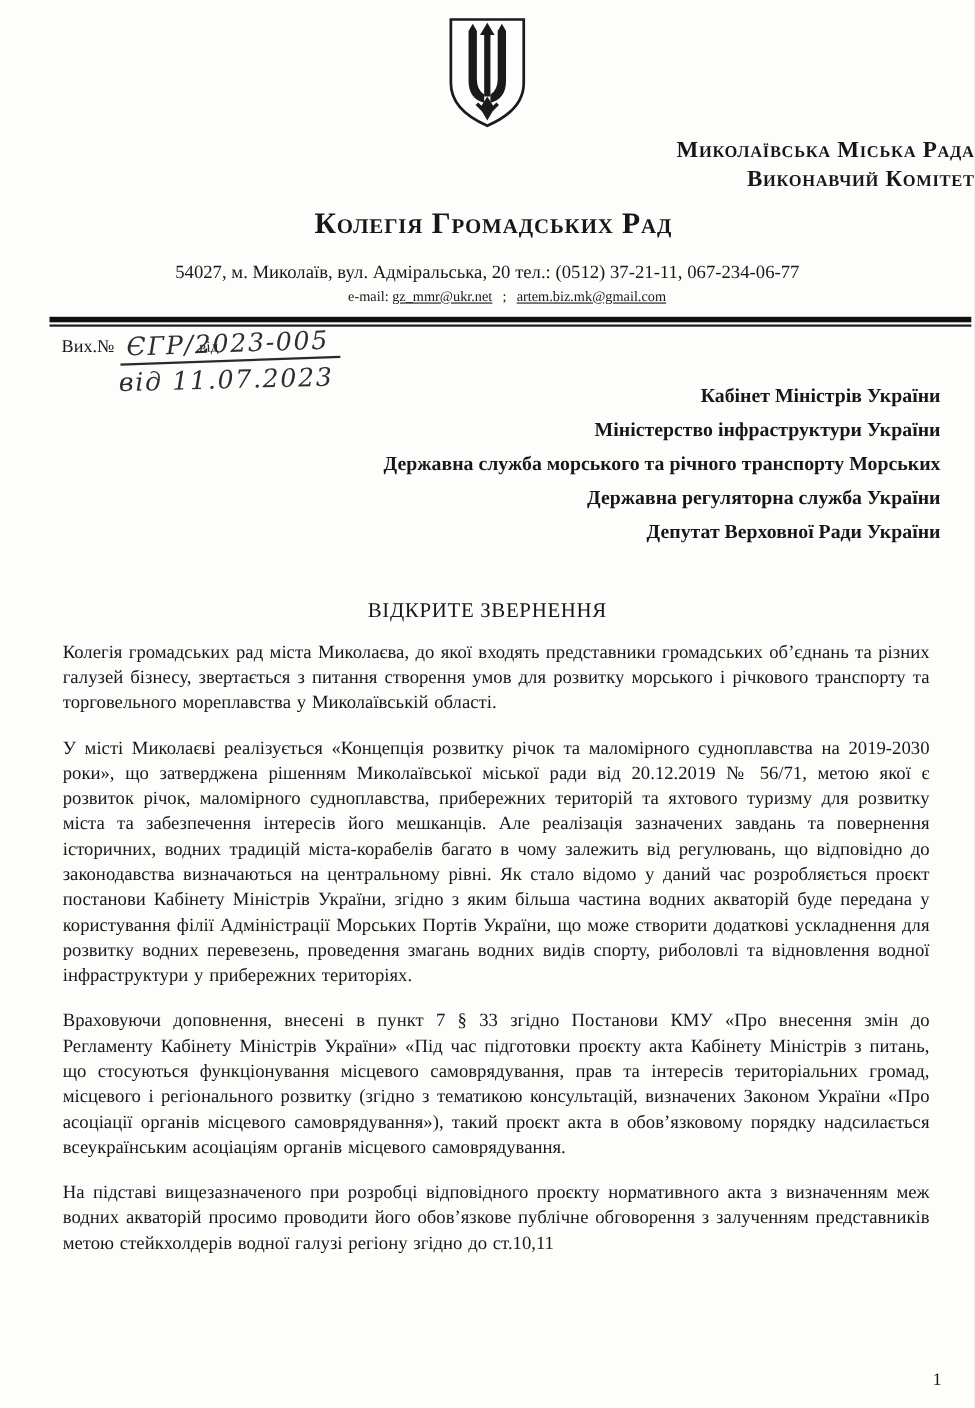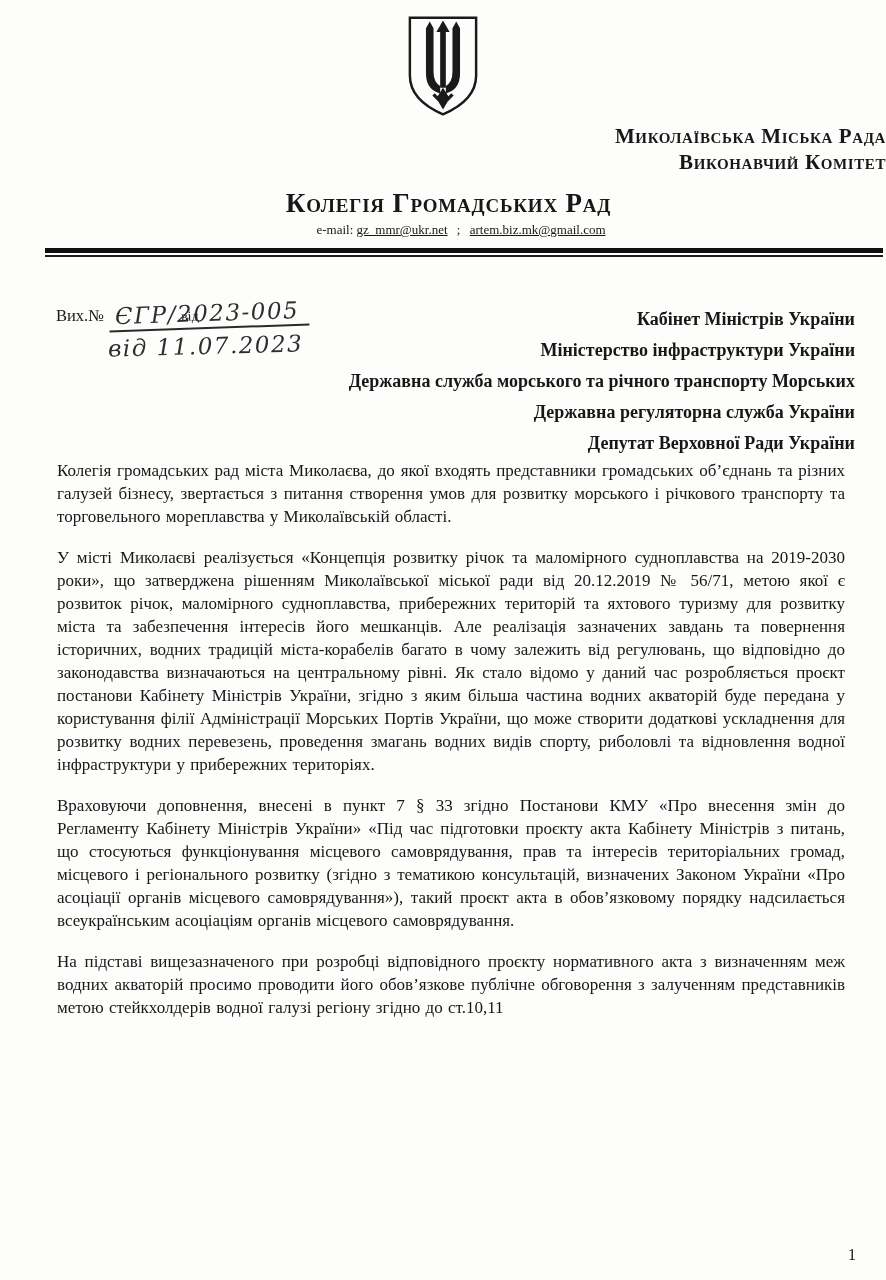--- a/index.html
+++ b/index.html
@@ -141,20 +141,21 @@
       <path d="M50,8 L43,20 L47,20 L47,79 L53,79 L53,20 L57,20 Z" fill="#1a1a1a"></path>
       <path d="M50,79 L57,90 L50,102 L43,90 Z" fill="#1a1a1a"></path>
       <path d="M40,86 L46,92 M60,86 L54,92" stroke="#1a1a1a" stroke-width="3.5" fill="none"></path>
     </svg>
   </div>
 
   <div class="org-line1">Миколаївська Міська Рада</div>
   <div class="org-line2">Виконавчий Комітет</div>
   <div class="org-line3">Колегія Громадських Рад</div>
 
+  <div class="address-line">54027, м. Миколаїв, вул. Адміральська, 20 тел.: (0512) 37-21-11, 067-234-06-77</div>
   <div class="email-line">
     <span>e-mail:</span>
     <span class="email-link">gz_mmr@ukr.net</span>
     <span class="email-sep">;</span>
     <span class="email-link">artem.biz.mk@gmail.com</span>
   </div>
 
   <div class="head-rule"></div>
 
   <div class="ref-block">
@@ -165,20 +166,21 @@
   </div>
 
   <div class="addressees">
     <div>Кабінет Міністрів України</div>
     <div>Міністерство інфраструктури України</div>
     <div>Державна служба морського та річного транспорту Морських</div>
     <div>Державна регуляторна служба України</div>
     <div>Депутат Верховної Ради України</div>
   </div>
 
+  <div class="doc-title">ВІДКРИТЕ ЗВЕРНЕННЯ</div>
 
   <div class="body-text">
     <p>Колегія громадських рад міста Миколаєва, до якої входять представники громадських об’єднань та різних галузей бізнесу, звертається з питання створення умов для розвитку морського і річкового транспорту та торговельного мореплавства у Миколаївській області.</p>
     <p>У місті Миколаєві реалізується «Концепція розвитку річок та маломірного судноплавства на 2019-2030 роки», що затверджена рішенням Миколаївської міської ради від 20.12.2019 № 56/71, метою якої є розвиток річок, маломірного судноплавства, прибережних територій та яхтового туризму для розвитку міста та забезпечення інтересів його мешканців. Але реалізація зазначених завдань та повернення історичних, водних традицій міста-корабелів багато в чому залежить від регулювань, що відповідно до законодавства визначаються на центральному рівні. Як стало відомо у даний час розробляється проєкт постанови Кабінету Міністрів України, згідно з яким більша частина водних акваторій буде передана у користування філії Адміністрації Морських Портів України, що може створити додаткові ускладнення для розвитку водних перевезень, проведення змагань водних видів спорту, риболовлі та відновлення водної інфраструктури у прибережних територіях.</p>
     <p>Враховуючи доповнення, внесені в пункт 7 § 33 згідно Постанови КМУ «Про внесення змін до Регламенту Кабінету Міністрів України» «Під час підготовки проєкту акта Кабінету Міністрів з питань, що стосуються функціонування місцевого самоврядування, прав та інтересів територіальних громад, місцевого і регіонального розвитку (згідно з тематикою консультацій, визначених Законом України «Про асоціації органів місцевого самоврядування»), такий проєкт акта в обов’язковому порядку надсилається всеукраїнським асоціаціям органів місцевого самоврядування.</p>
     <p>На підставі вищезазначеного при розробці відповідного проєкту нормативного акта з визначенням меж водних акваторій просимо проводити його обов’язкове публічне обговорення з залученням представників метою стейкхолдерів водної галузі регіону згідно до ст.10,11</p>
   </div>
 
   <div class="page-number">1</div>
 

